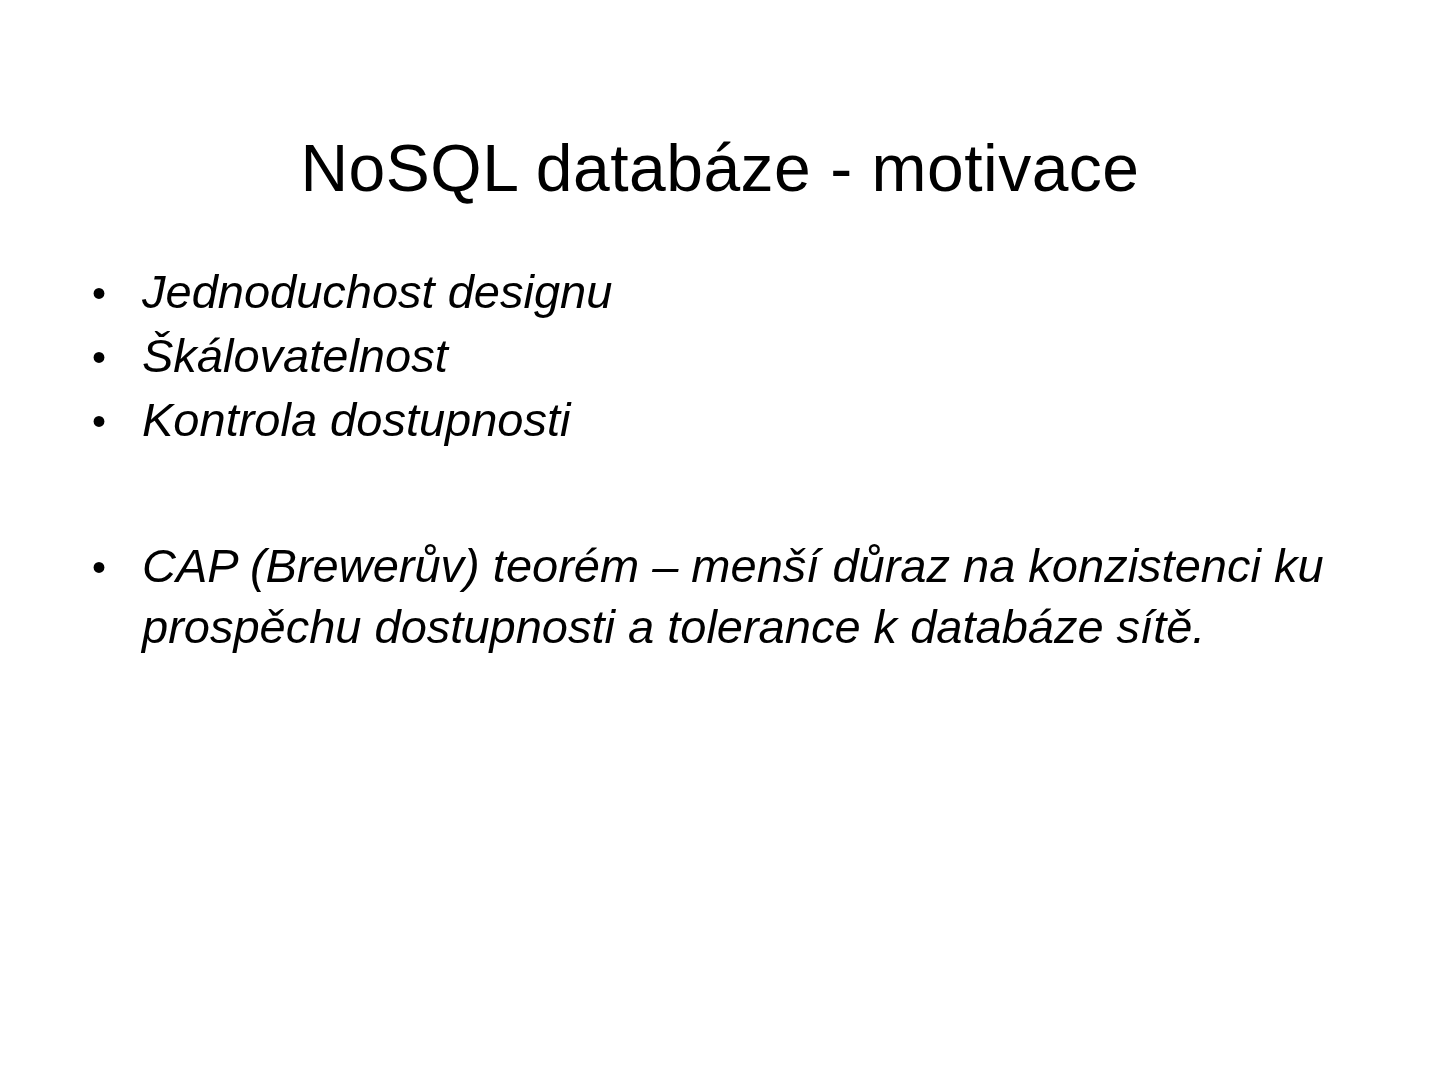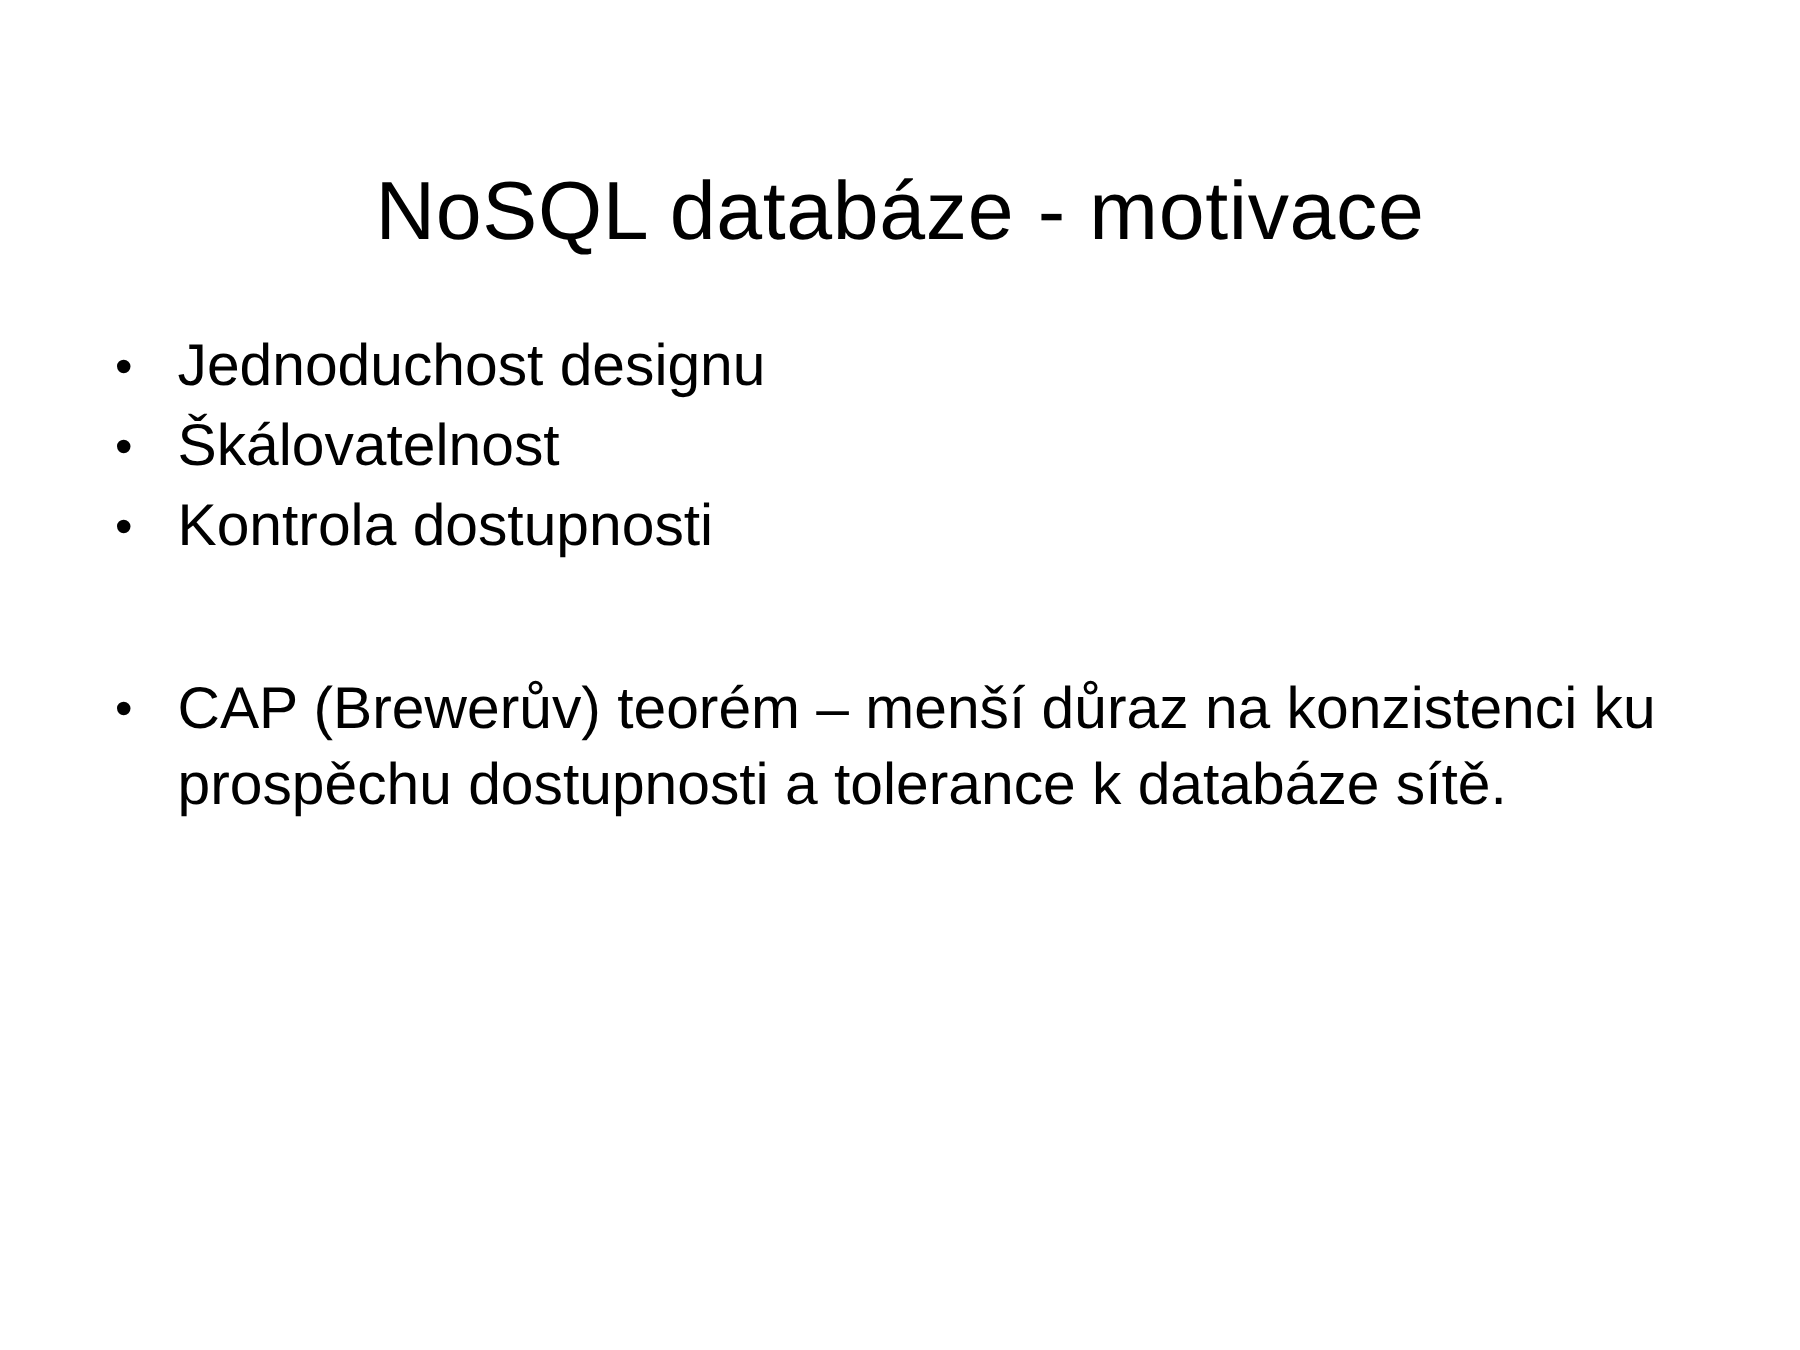--- a/index.html
+++ b/index.html
@@ -50,20 +50,21 @@
   .bullet-item .dot {
     position: absolute;
     left: 14px;
     top: 0.05em;
     font-size: 40px;
     line-height: 1.45;
   }
   .bullet-item .text {
     display: block;
     white-space: pre-wrap;
+    font-style: italic;
   }
   .spacer-item {
     height: 78px;
   }
 </style>
 </head>
 <body>
 
 <div class="slide">
 

